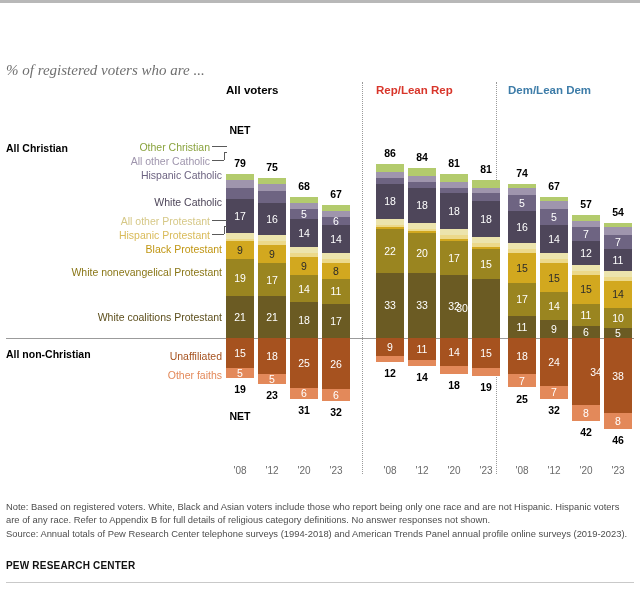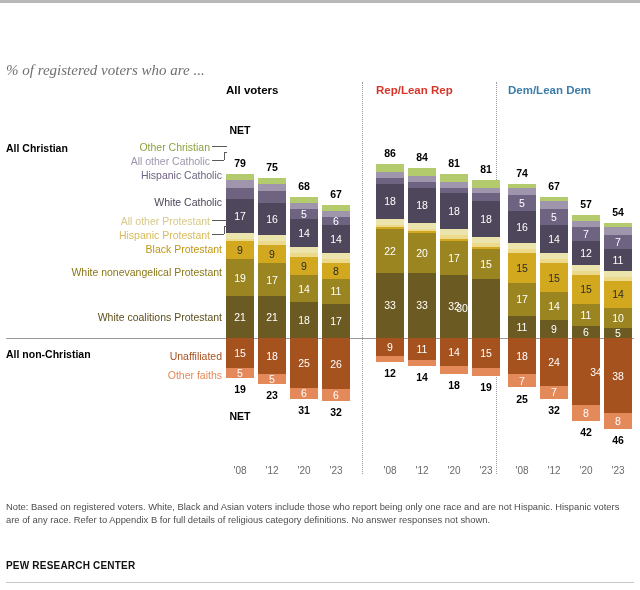--- a/index.html
+++ b/index.html
@@ -333,16 +333,17 @@
       <div class="leadLine" style="left: 224px; top: 220px; width: 3px;"></div>
       <div class="leadLine" style="left: 212px; top: 234px; width: 12px;"></div>
       <div class="leadVert" style="left: 224px; top: 226px; height: 8px;"></div>
       <div class="leadLine" style="left: 224px; top: 226px; width: 3px;"></div>
       <div class="bold" style="position: absolute; left: 6px; top: 142px;">All Christian</div>
       <div class="bold" style="position: absolute; left: 6px; top: 348px;">All non-Christian</div>
     </div>
 
   <div class="note">
     <div>Note: Based on registered voters. White, Black and Asian voters include those who report being only one race and are not Hispanic. Hispanic voters are of any race. Refer to Appendix B for full details of religious category definitions. No answer responses not shown.</div>
+    <div>Source: Annual totals of Pew Research Center telephone surveys (1994-2018) and American Trends Panel annual profile online surveys (2019-2023).</div>
   </div>
   <div class="prc">PEW RESEARCH CENTER</div>
   <div class="botRule"></div>
 </div>
 
 </body></html>

